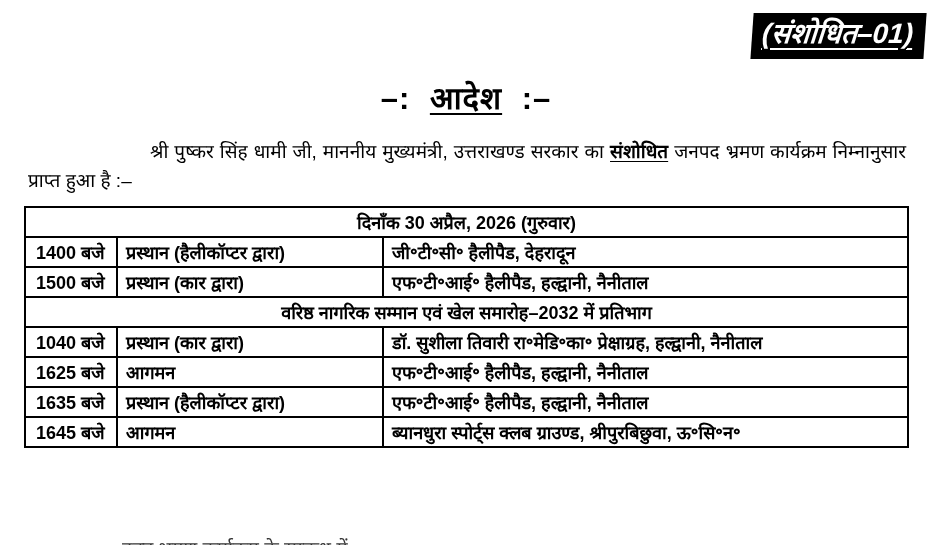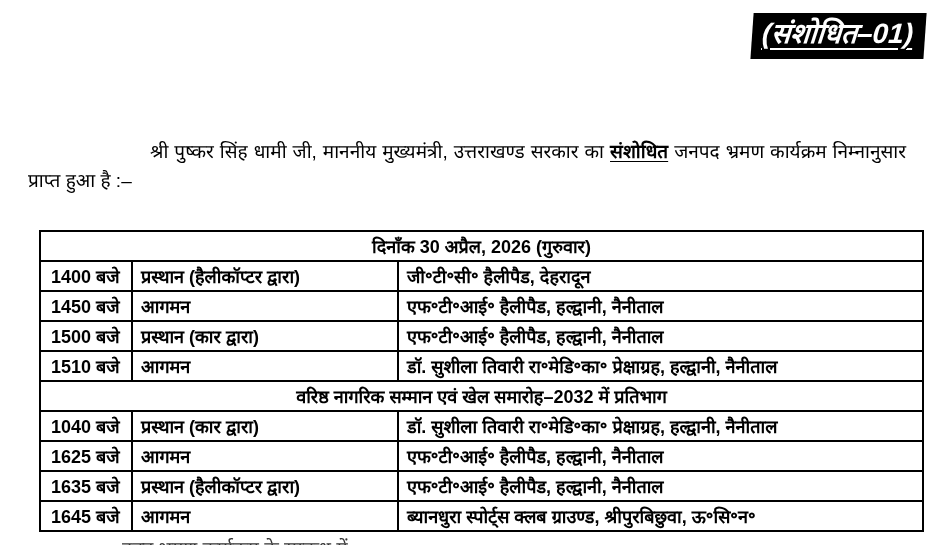--- a/index.html
+++ b/index.html
@@ -46,25 +46,24 @@
     text-indent:122px;
   }
   .intro .hl{
     font-weight:bold;text-decoration:underline;
     text-underline-offset:3px;
     margin-top:36px;
   }
 
   
   table.schedule{
-    position:absolute;top:230px;left:24px;
+    position:absolute;top:206px;left:24px;
     width:885px;border-collapse:collapse;
     font-size:18px;font-weight:bold;
     table-layout:fixed;
-    margin-left:15px;
   }
   table.schedule td{
     border:2px solid #000;
     padding:1px 8px;
     height:26px;
     overflow:hidden;white-space:nowrap;
   }
   table.schedule td.center{text-align:center;}
   table.schedule td.time{padding-left:10px;}
   col.c-time{width:92px;}
@@ -80,20 +79,25 @@
 </style>
 </head>
 <body>
 
 <div id="doc">
 
   <div class="stamp">
     <span class="stamp-text">(संशोधित–01)</span>
   </div>
 
+  <div class="title">
+    <span>–:</span>
+    <span class="title-word">आदेश</span>
+    <span>:–</span>
+  </div>
 
   <div class="intro">
     <span>श्री पुष्कर सिंह धामी जी, माननीय मुख्यमंत्री, उत्तराखण्ड सरकार का </span><span class="hl">संशोधित</span><span> जनपद भ्रमण कार्यक्रम निम्नानुसार प्राप्त हुआ है :–</span>
   </div>
 
   <table class="schedule">
     <colgroup>
         <col class="c-time">
         <col class="c-act">
         <col>
@@ -101,33 +105,23 @@
     <tbody>
       <tr>
         <td colspan="3" class="center">दिनाँक 30 अप्रैल, 2026 (गुरुवार)</td>
       </tr>
       <tr>
         <td class="time">1400 बजे</td>
         <td>प्रस्थान (हैलीकॉप्टर द्वारा)</td>
         <td>जी॰टी॰सी॰ हैलीपैड, देहरादून</td>
       </tr>
       <tr>
-        <td class="time">1450 बजे</td>
-        <td>आगमन</td>
-        <td>एफ॰टी॰आई॰ हैलीपैड, हल्द्वानी, नैनीताल</td>
-      </tr>
-      <tr>
         <td class="time">1500 बजे</td>
         <td>प्रस्थान (कार द्वारा)</td>
         <td>एफ॰टी॰आई॰ हैलीपैड, हल्द्वानी, नैनीताल</td>
-      </tr>
-      <tr>
-        <td class="time">1510 बजे</td>
-        <td>आगमन</td>
-        <td>डॉ. सुशीला तिवारी रा॰मेडि॰का॰ प्रेक्षाग्रह, हल्द्वानी, नैनीताल</td>
       </tr>
       <tr>
         <td colspan="3" class="center">वरिष्ठ नागरिक सम्मान एवं खेल समारोह–2032 में प्रतिभाग</td>
       </tr>
       <tr>
         <td class="time">1040 बजे</td>
         <td>प्रस्थान (कार द्वारा)</td>
         <td>डॉ. सुशीला तिवारी रा॰मेडि॰का॰ प्रेक्षाग्रह, हल्द्वानी, नैनीताल</td>
       </tr>
       <tr>

